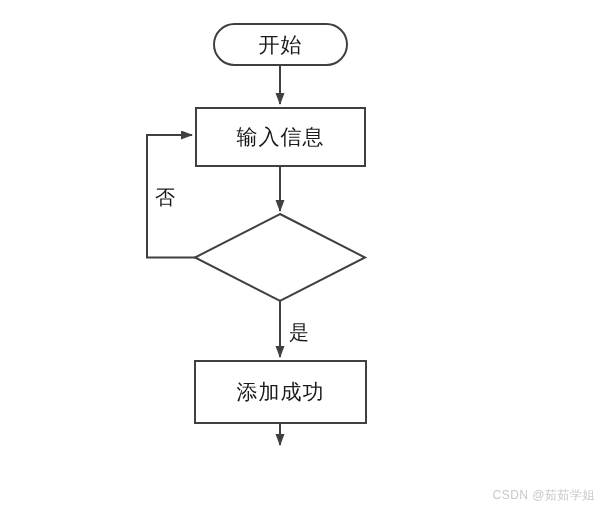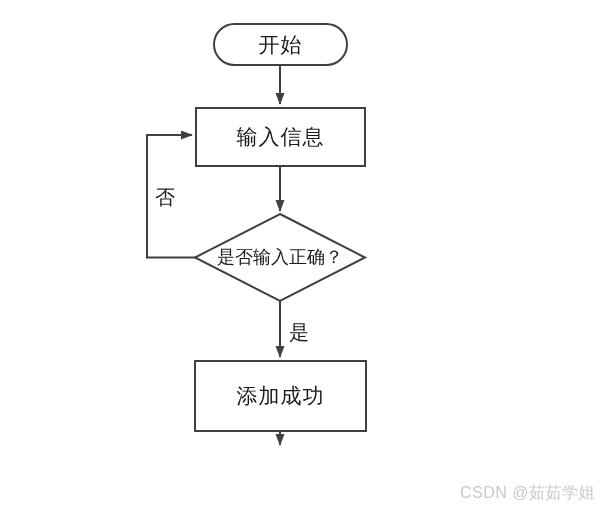--- a/index.html
+++ b/index.html
@@ -48,21 +48,21 @@
     color:var(--text);
     font-size:20px;
     display:flex;align-items:center;justify-content:center;
     background:transparent;
     white-space:nowrap;
   }
   .watermark{
     position:absolute;
     right:5px;bottom:3px;
     font-family:"Liberation Sans","DejaVu Sans",sans-serif;
-    font-size:16px;
+    font-size:12px;
     color:var(--watermark);
     letter-spacing:0.5px;
   }
 </style>
 </head>
 <body>
 
 <div class="canvas">
 
   <svg class="wires" viewBox="0 0 600 507" xmlns="http://www.w3.org/2000/svg">
@@ -86,25 +86,22 @@
   </svg>
 
   <div class="node process" style="left:195px;top:107px;width:171px;height:60px;">
     <span>输入信息</span>
   </div>
 
   <div class="node terminator" style="left:213px;top:23px;width:135px;height:43px;">
     <span>开始</span>
   </div>
 
-  <div class="decision-label" style="left:196px;top:243px;width:168px;height:28px;">
-    <span>是否输入正确？</span>
-  </div>
 
-  <div class="node process" style="left:194px;top:360px;width:173px;height:72px;">
+  <div class="node process" style="left:194px;top:360px;width:173px;height:64px;">
     <span>添加成功</span>
   </div>
 
 
   <div class="edge-label" style="left:150px;top:184px;width:30px;height:26px;">
     <span>否</span>
   </div>
 
   <div class="edge-label" style="left:285px;top:319px;width:28px;height:26px;">
     <span>是</span>

